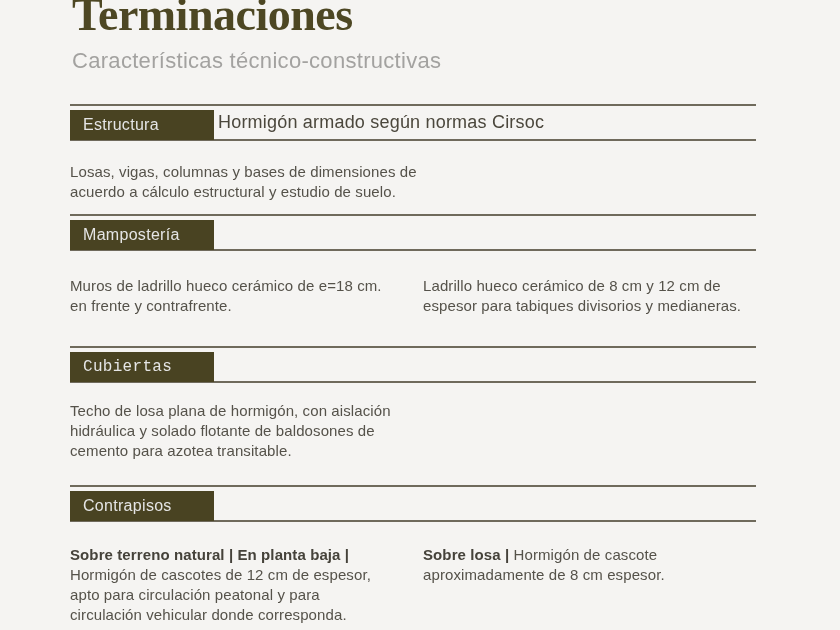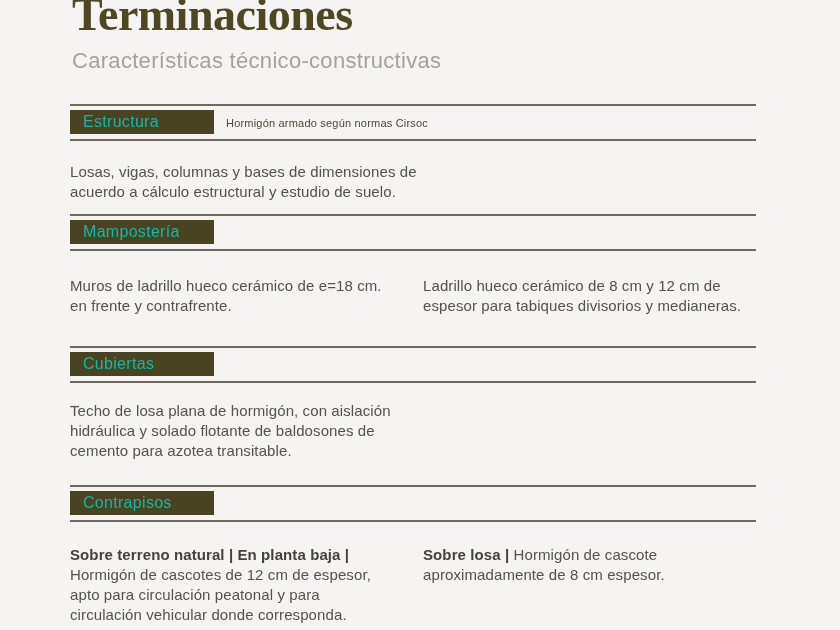--- a/index.html
+++ b/index.html
@@ -41,39 +41,39 @@
     position: relative;
     height: 33px;
     border-top: 2px solid #6f6a5c;
     border-bottom: 2px solid #6f6a5c;
     overflow: visible;
   }
   .section-label {
     position: absolute;
     left: 0;
     top: 4px;
-    height: 24px;
+    height: 30px;
     width: 131px;
     padding-left: 13px;
     background: #494322;
-    color: #14b8a6;
+    color: #e5e5e5;
     font-size: 16px;
     letter-spacing: 0.3px;
     display: flex;
     align-items: center;
     z-index: 1;
   }
   .section-value {
     position: absolute;
-    left: 156px;
+    left: 148px;
     top: 0;
     height: 33px;
     display: flex;
     align-items: center;
-    font-size: 11px;
+    font-size: 18px;
     letter-spacing: 0.2px;
     color: #4b473c;
     text-align: center;
   }
   .cols {
     display: grid;
     grid-template-columns: 353px 333px;
   }
   .body-text {
     margin: 0;
@@ -84,21 +84,21 @@
     white-space: pre-line;
   }
   .body-text .lead {
     font-weight: 700;
     color: #45423a;
   }
   .mt-row1 { margin-top: 30px; }
   .mt-body1 { margin-top: 21px; }
   .mt-row2 { margin-top: 12px; }
   .mt-body2 { margin-top: 25px; }
-  .mt-row3 { margin-top: 30px; }
+  .mt-row3 { margin-top: 30px; font-family: Liberation Mono, monospace; }
   .mt-body3 { margin-top: 18px; }
   .mt-row4 { margin-top: 24px; }
   .mt-body4 { margin-top: 23px; }
 </style>
 </head>
 <body>
 
 <div class="page">
   <div class="content">
 

